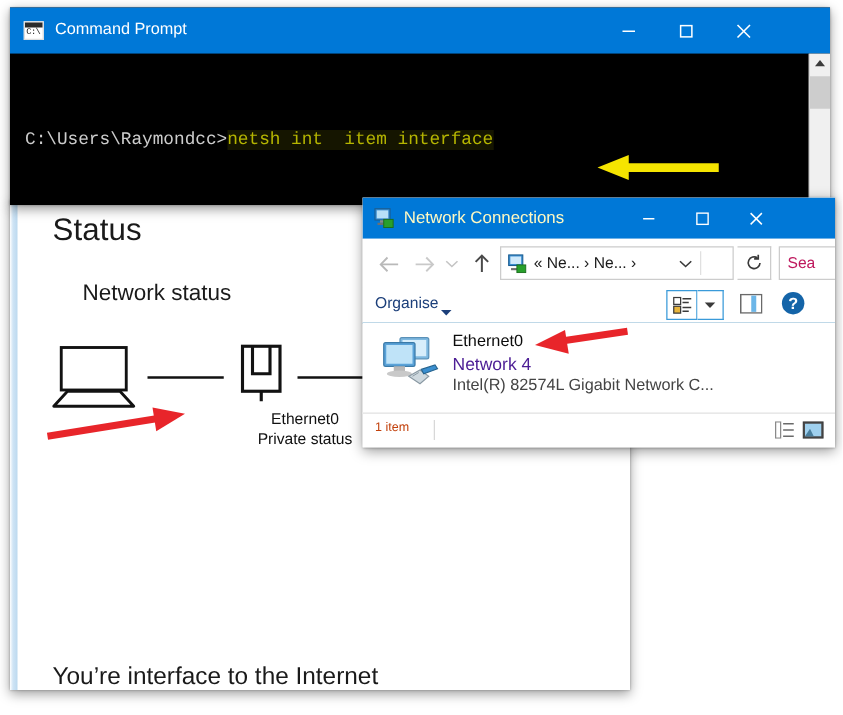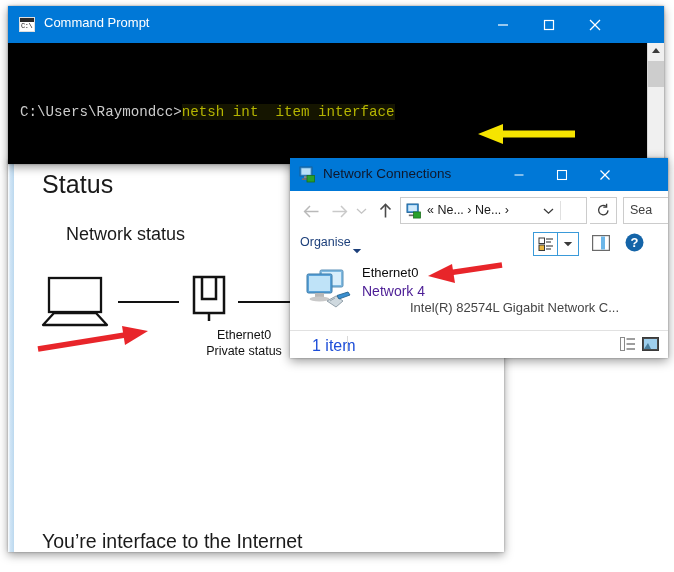--- a/index.html
+++ b/index.html
@@ -194,21 +194,21 @@
   .nc-titlebar {
     position: absolute;
     left: 0; top: 0;
     width: 100%; height: 33px;
     background: #0078d7;
   }
   .nc-title {
     position: absolute;
     left: 33px; top: 8px;
     font-size: 13.5px;
-    color: #0f172a;
+    color: #fef9c3;
   }
   .nc-icon {
     position: absolute;
     left: 9px; top: 8px;
     width: 17px; height: 17px;
   }
   .nc-min { right: 128px; width: 43px; height: 33px; }
   .nc-max { right: 85px; width: 43px; height: 33px; }
   .nc-close { right: 42px; width: 43px; height: 33px; }
 
@@ -281,21 +281,21 @@
     left: 333px; top: 6px;
     width: 60px; height: 27px;
     border: 1px solid #cccccc;
     box-sizing: border-box;
     background: #fff;
   }
   .nc-searchtext {
     position: absolute;
     left: 6px; top: 5px;
     font-size: 12.5px;
-    color: #404040;
+    color: #be185d;
   }
 
   .nc-toolbar {
     position: absolute;
     left: 0; top: 72px;
     right: 0; height: 28px;
     background: #ffffff;
     border-bottom: 1px solid #0369a1;
   }
   .nc-organise {
@@ -371,35 +371,34 @@
     position: absolute;
     left: 62px; top: 19px;
     font-size: 14px;
     color: #4c1d95;
   }
   .nc-item-dev {
     position: absolute;
     left: 62px; top: 36px;
     font-size: 13px;
     color: #444;
-    margin-left: 48px;
   }
 
   .nc-status {
     position: absolute;
     left: 0; bottom: 0;
     right: 0; height: 27px;
     background: #ffffff;
     border-top: 1px solid #e1e1e1;
   }
   .nc-status-text {
     position: absolute;
-    left: 22px; top: 6px;
-    font-size: 16px;
-    color: #1d4ed8;
+    left: 10px; top: 6px;
+    font-size: 10px;
+    color: #c2410c;
   }
   .nc-status-sep {
     position: absolute;
     left: 57px; top: 5px;
     width: 1px; height: 16px;
     background: #d8d8d8;
   }
   .nc-status-view1 {
     position: absolute;
     right: 32px; top: 6px;

